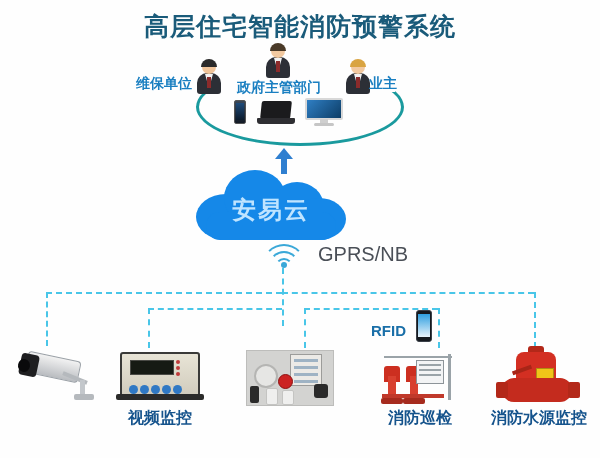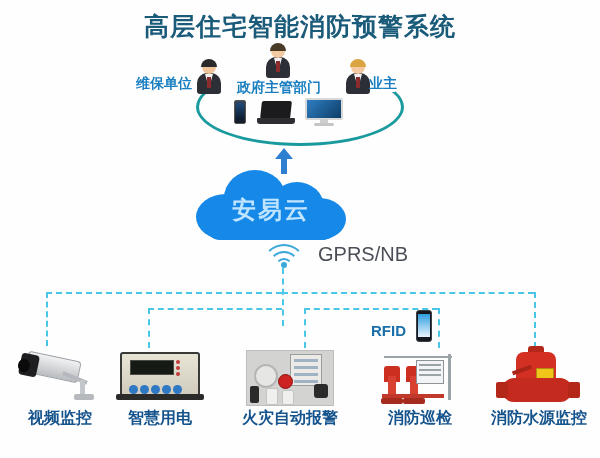--- a/index.html
+++ b/index.html
@@ -329,55 +329,53 @@
 
   <div class="node" style="left:0px;top:348px;width:120px;">
     <div class="art cam">
       <div class="barrel"></div>
         <div class="hood"></div>
         <div class="lens"></div>
       <div class="armA"></div>
         <div class="armB"></div>
         <div class="plate"></div>
     </div>
-    <div class="node-label">视频监控</div>
   </div>
 
   <div class="node" style="left:105px;top:348px;width:110px;">
     <div class="art meter">
       <div class="case"></div>
         <div class="lcd"></div>
       <div class="leds">
           <i></i>
           <i></i>
           <i></i>
         </div>
       <div class="btns"><i></i><i></i><i></i><i></i><i></i></div>
       <div class="rail"></div>
     </div>
-    <div class="node-label">智慧用电</div>
+    <div class="node-label">视频监控</div>
   </div>
 
   <div class="node" style="left:215px;top:348px;width:150px;">
     <div class="art alarm">
       <div class="bg"></div>
         <div class="panel">
           <i></i>
           <i></i>
           <i></i>
           <i></i>
         </div>
       <div class="det"></div>
         <div class="bell"></div>
       <div class="ext"></div>
         <div class="ext2"></div>
       <div class="cyl"></div>
         <div class="cyl2"></div>
     </div>
-    <div class="node-label">火灾自动报警</div>
   </div>
 
   <div class="node" style="left:360px;top:346px;width:120px;">
     <div class="art pumps">
       <div class="top"></div>
       <div class="head" style="left:12px;top:20px;"></div>
       <div class="col" style="left:16px;top:30px;"></div>
       <div class="base" style="left:9px;top:52px;"></div>
       <div class="head" style="left:34px;top:20px;"></div>
       <div class="col" style="left:38px;top:30px;"></div>

